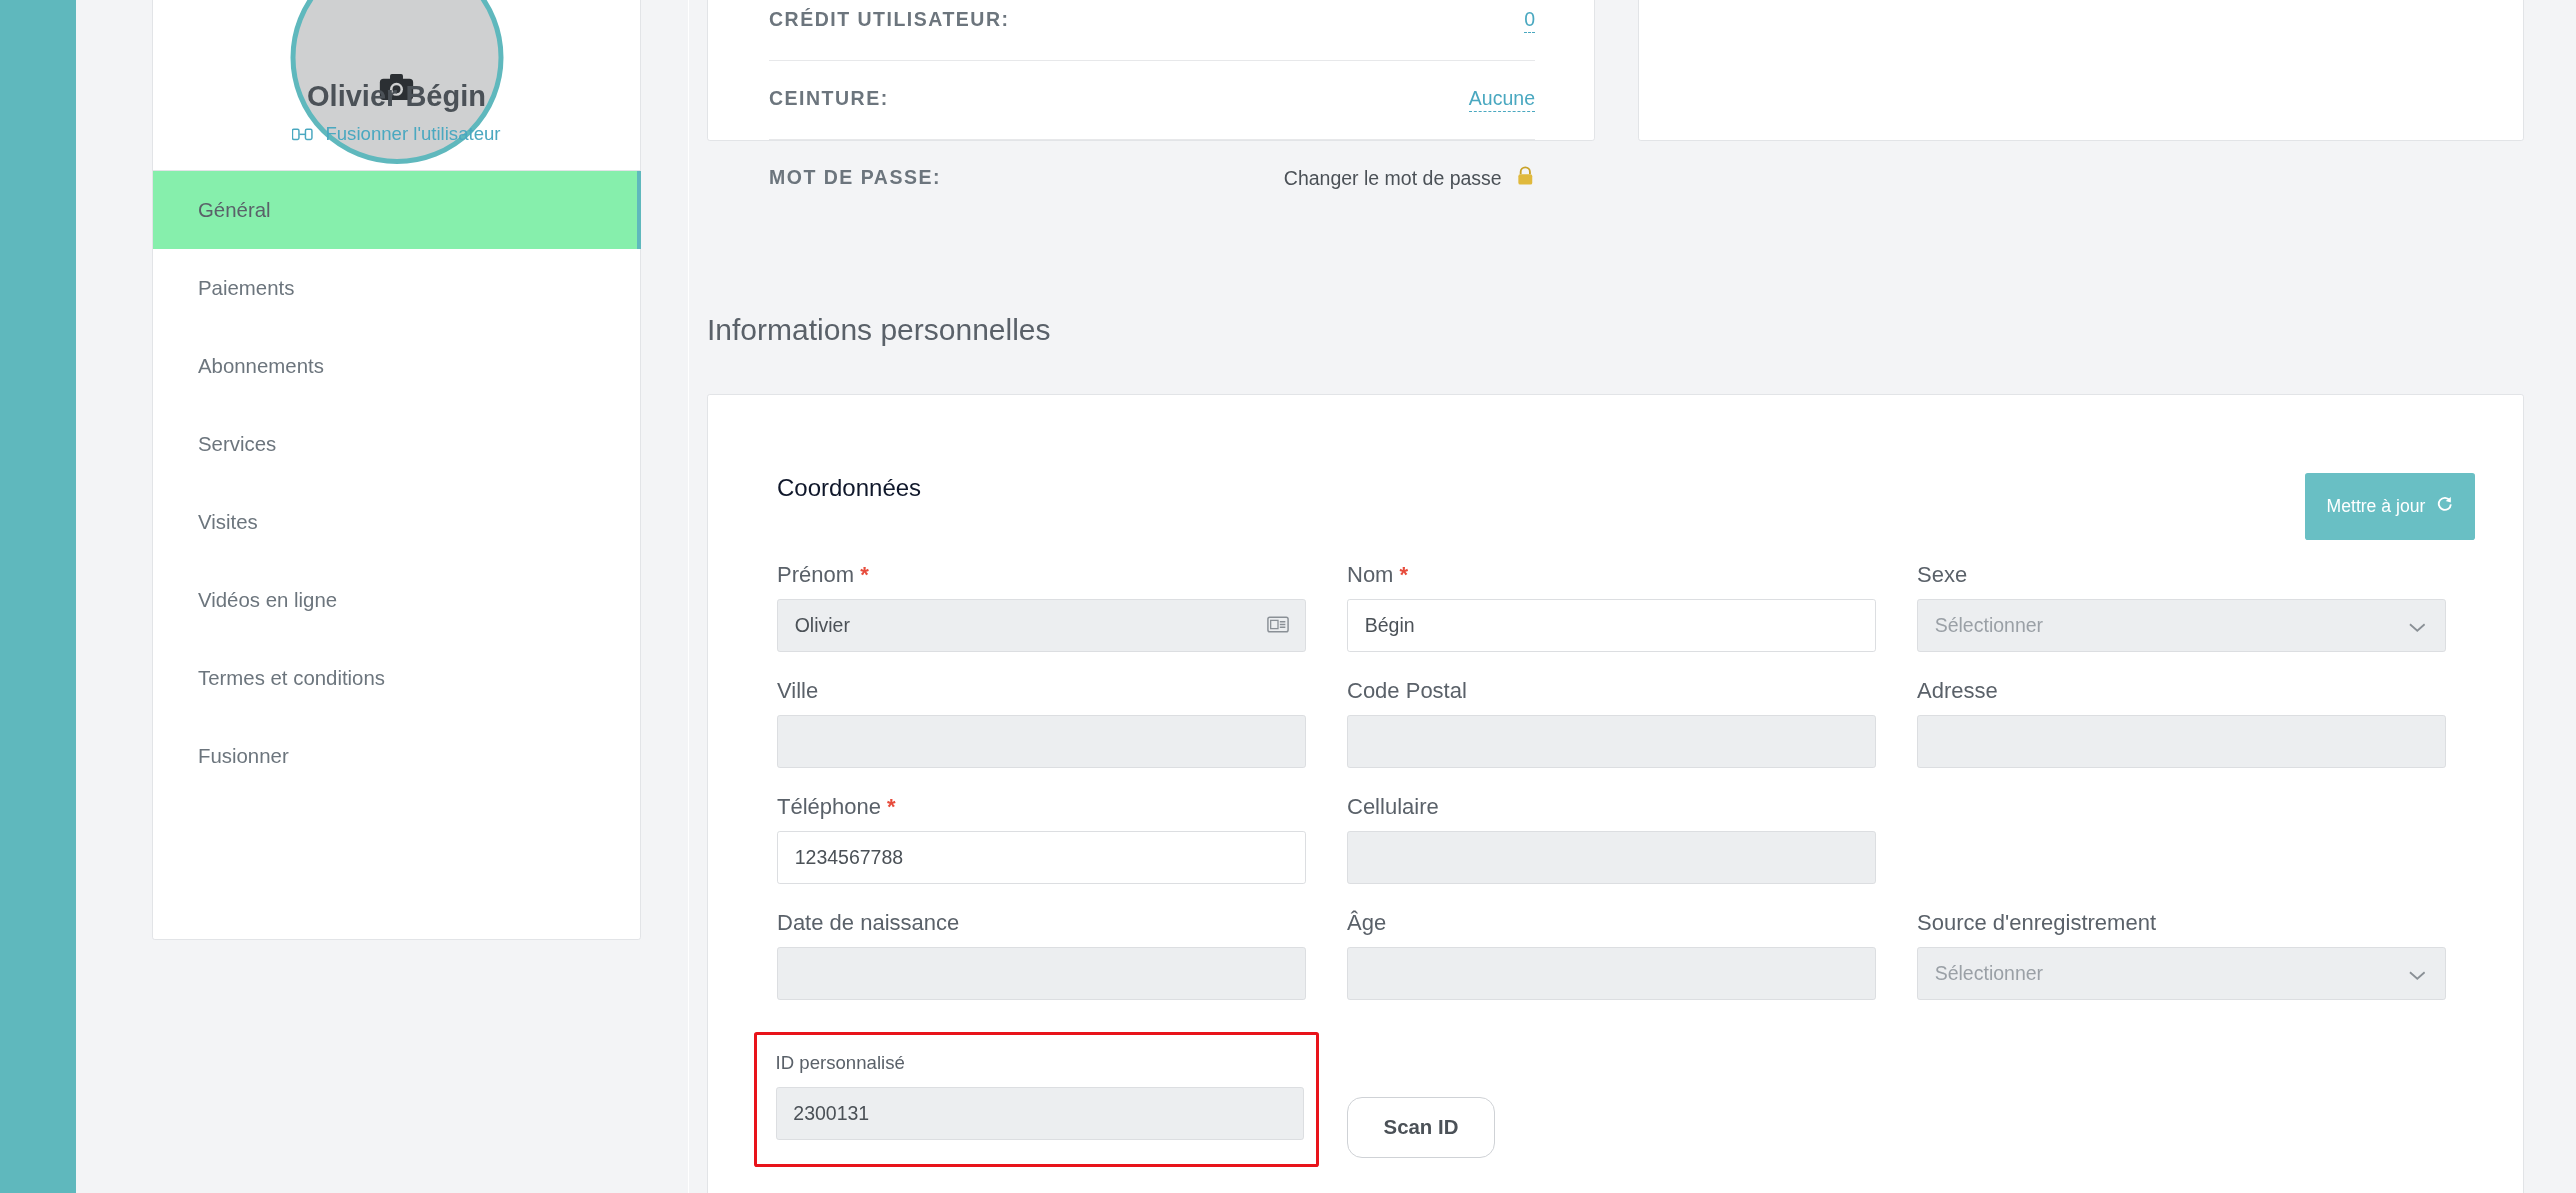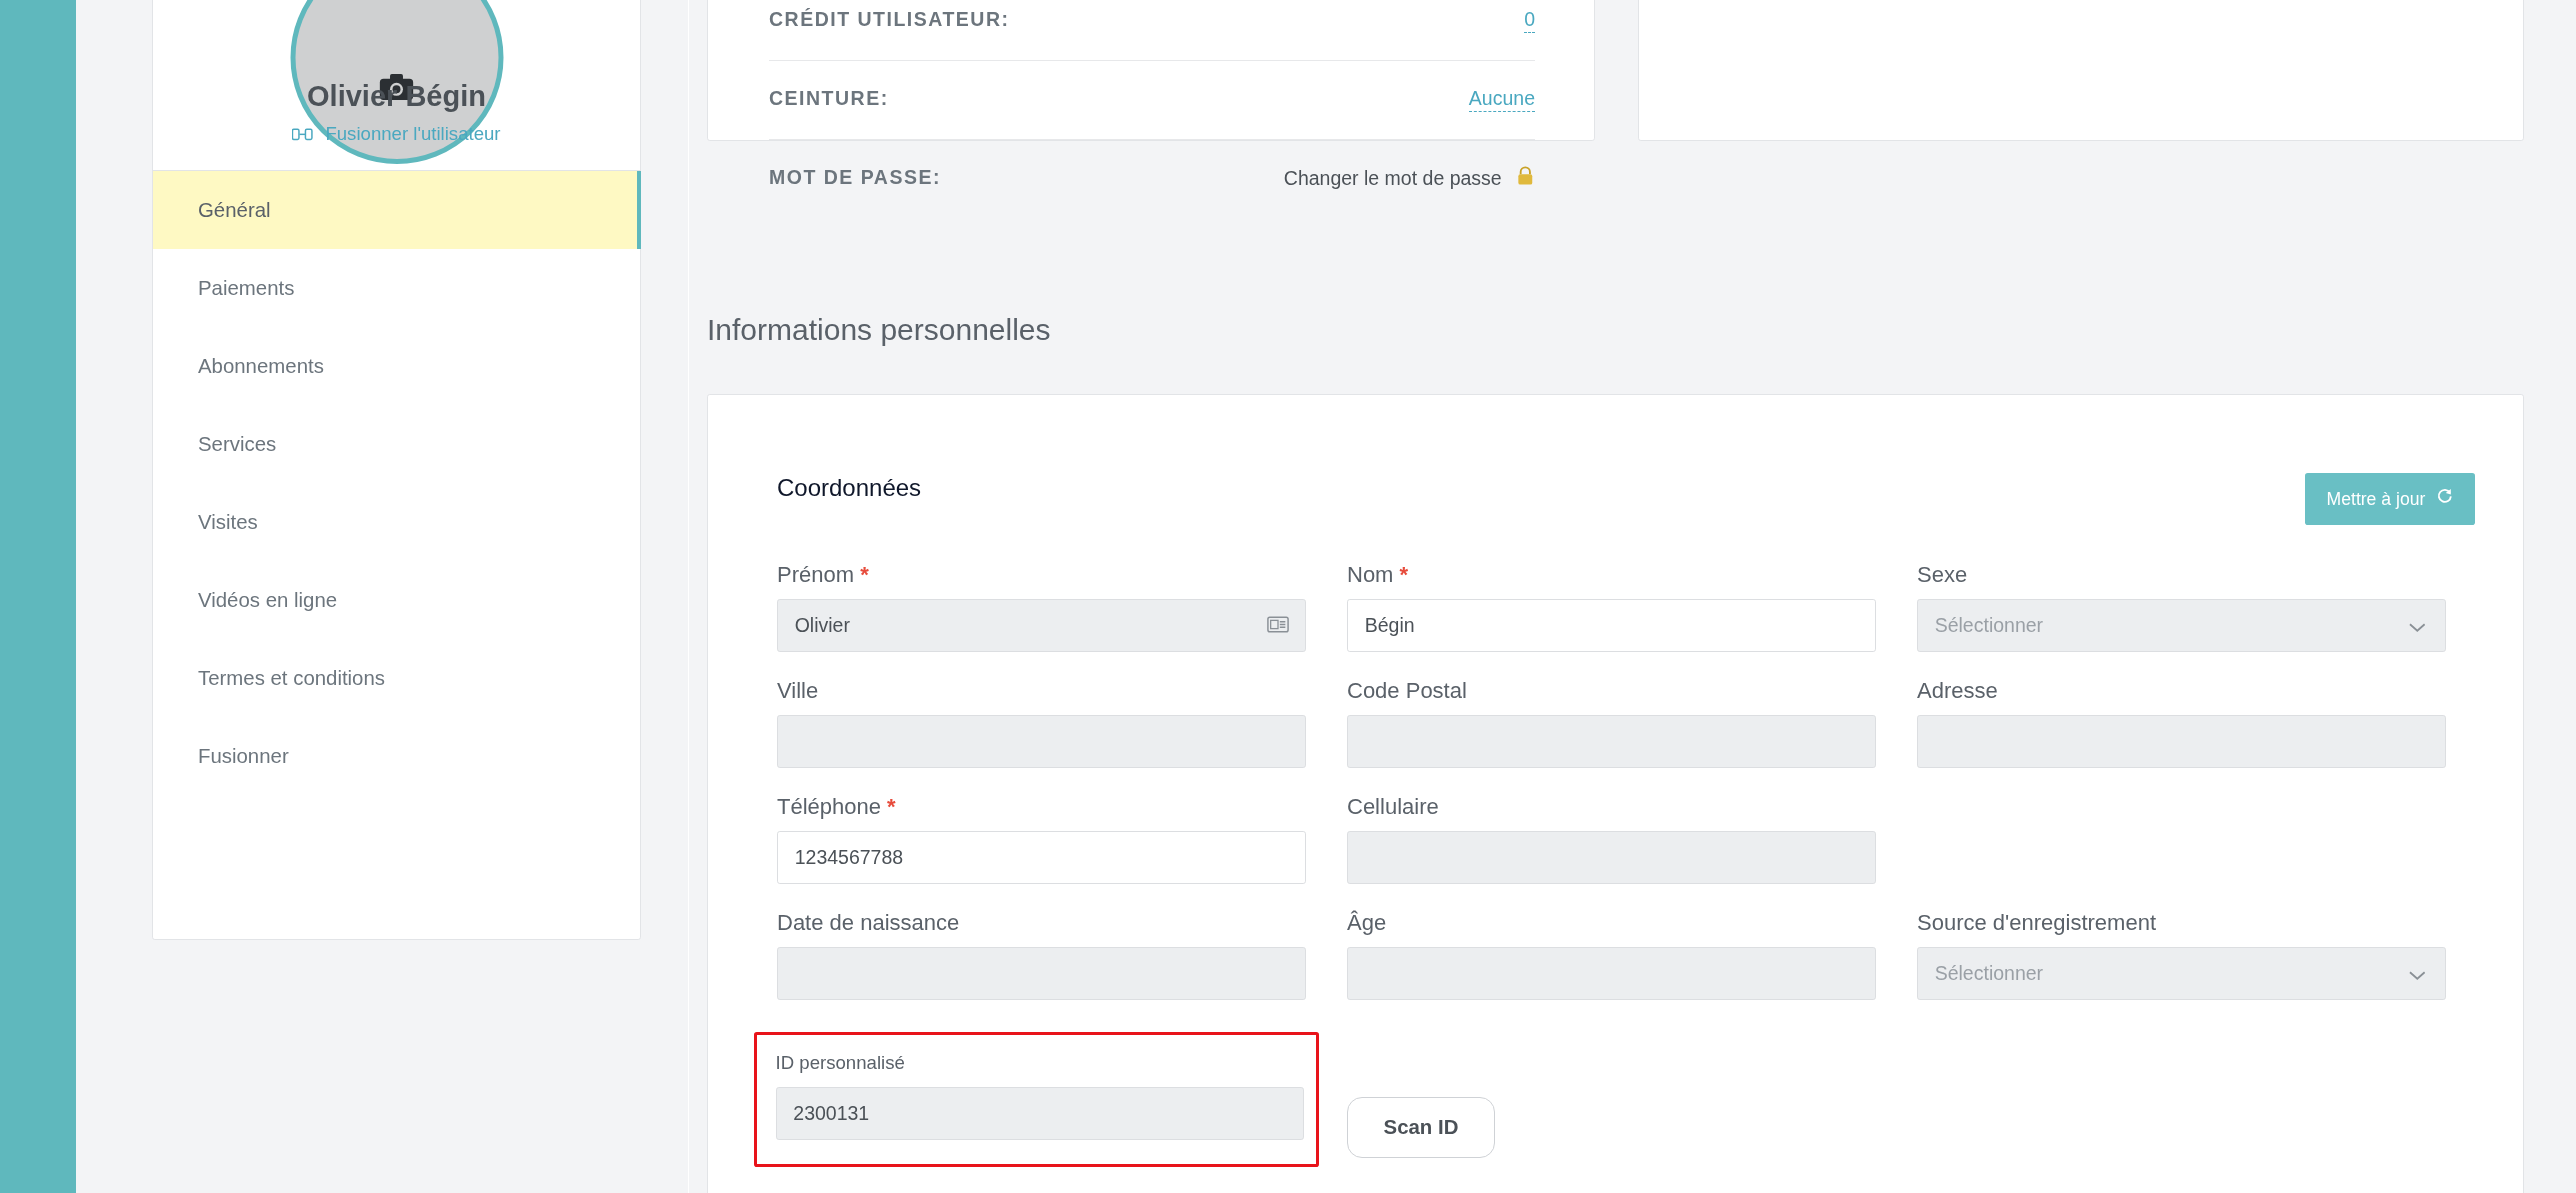--- a/index.html
+++ b/index.html
@@ -100,21 +100,21 @@
   .nav-item {
     height: 78px;
     line-height: 78px;
     padding-left: 45px;
     font-size: 20.4px;
     color: #6c757d;
     position: relative;
     cursor: pointer;
   }
   .nav-item.active {
-    background: #fef9c3;
+    background: #86efac;
     color: #5a6169;
   }
   .nav-item.active:after {
     content: "";
     position: absolute;
     right: -0.9px; top: 0; bottom: 0;
     width: 3.7px;
     background: #5fb8bd;
   }
 
@@ -195,21 +195,21 @@
   }
   .panel-title {
     position: absolute;
     left: 69px; top: 79px;
     font-size: 24px;
     color: #0f172a;
   }
   .update-btn {
     position: absolute;
     right: 48px; top: 78px;
-    height: 52px;
+    height: 67px;
     padding: 0 22px;
     background: #69bfc4;
     border: none;
     border-radius: 2.8px;
     color: #ffffff;
     font-size: 17.6px;
     font-family: "Liberation Sans", sans-serif;
     cursor: pointer;
     display: flex;
     align-items: center;

